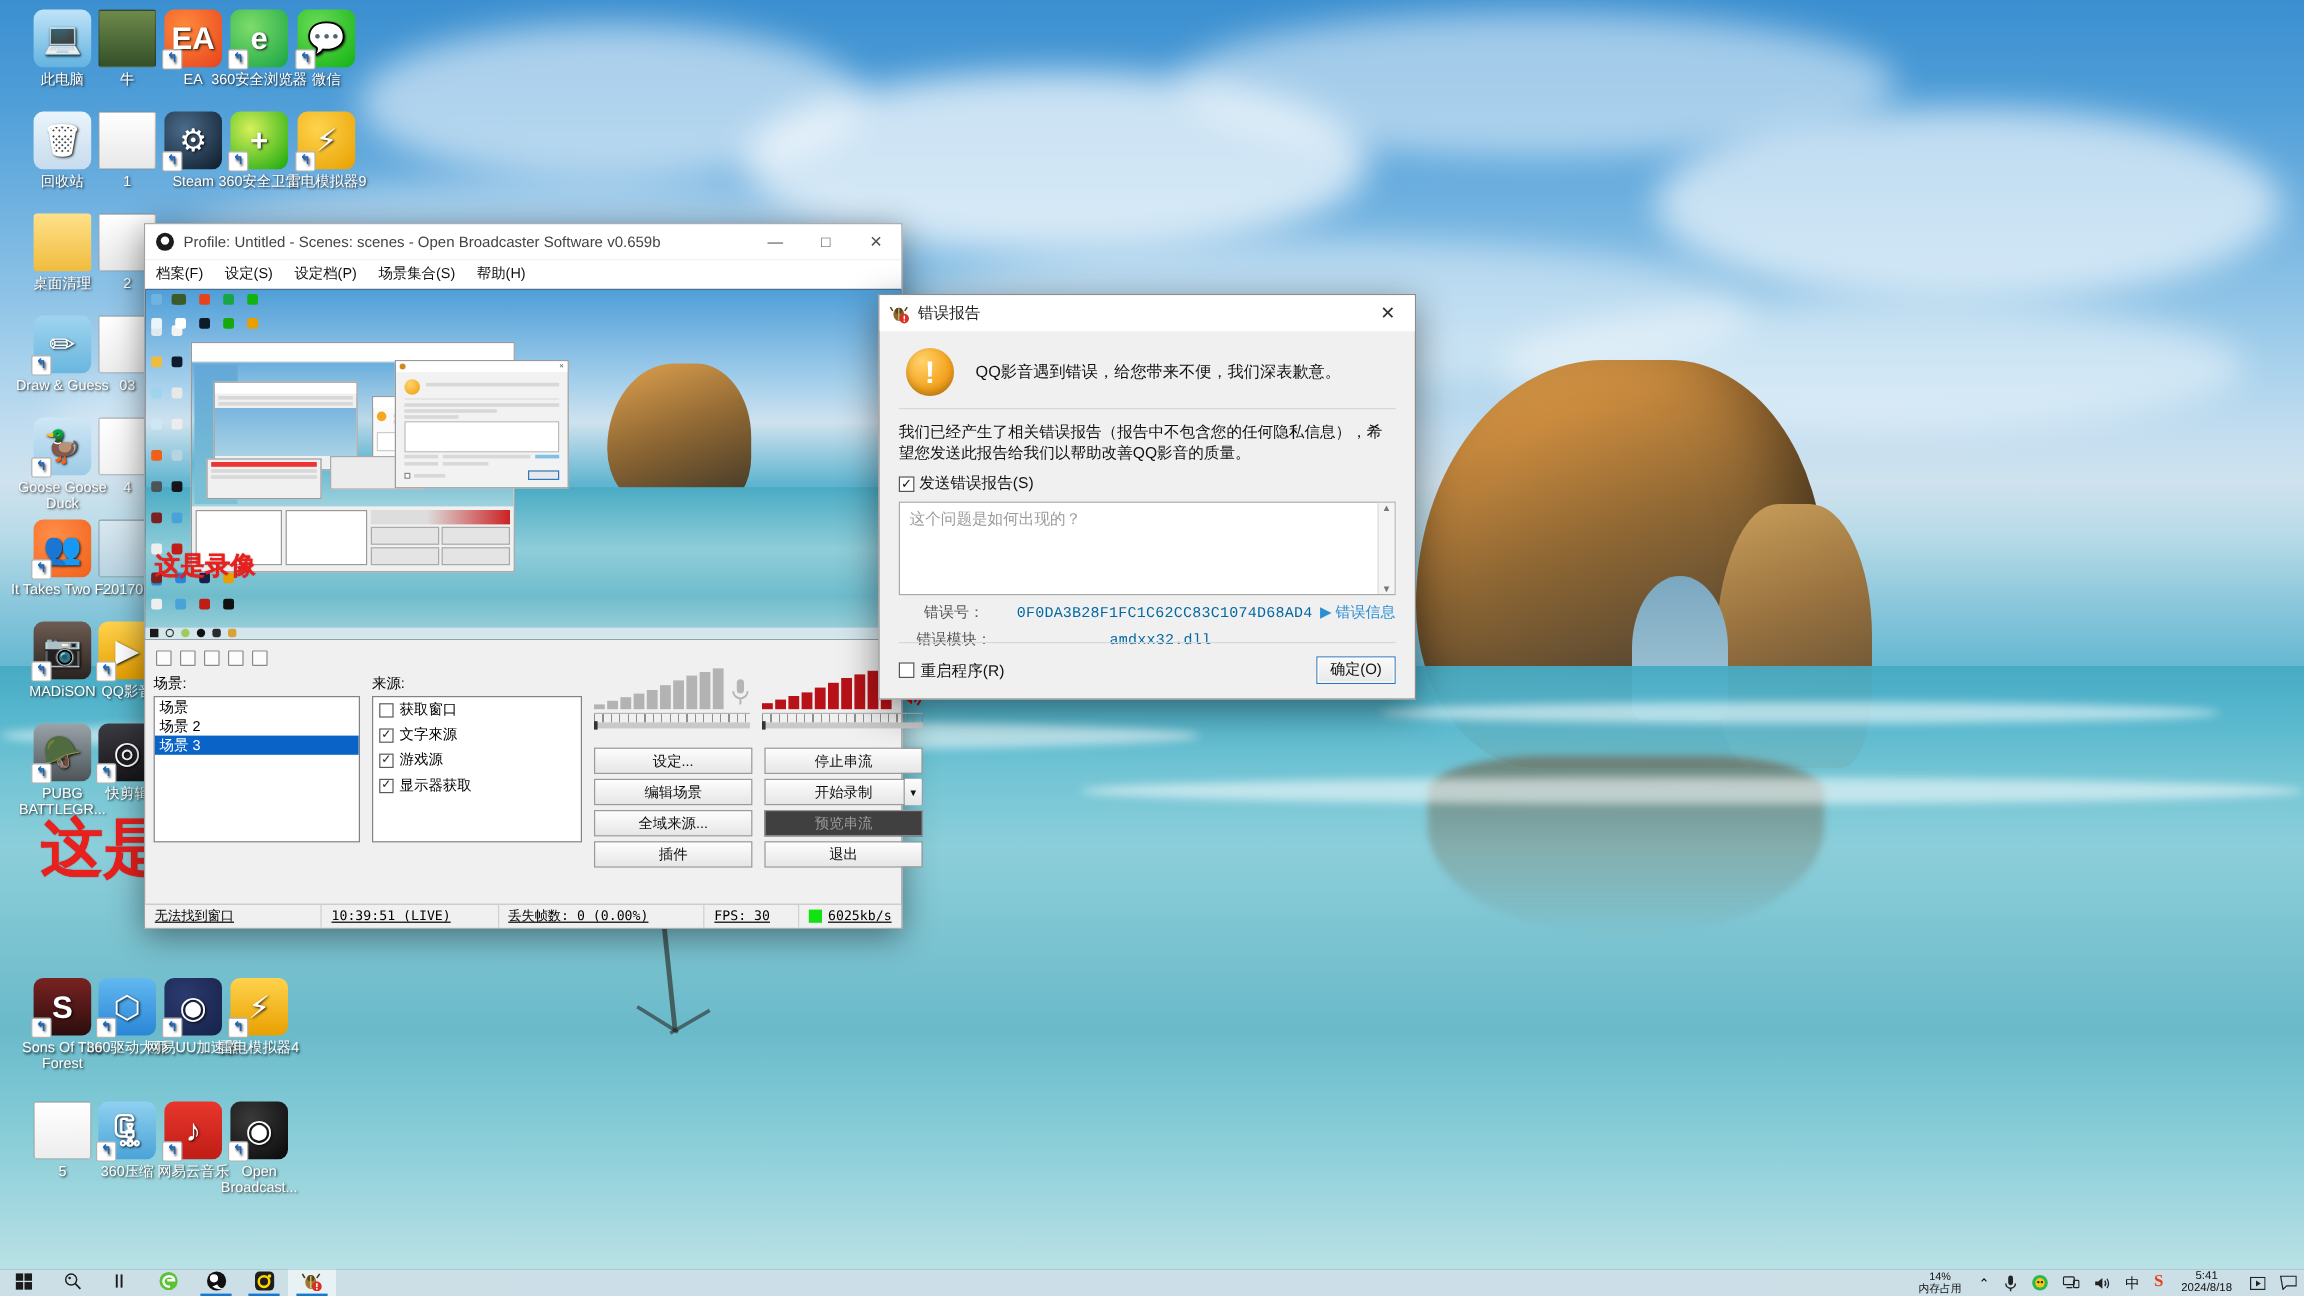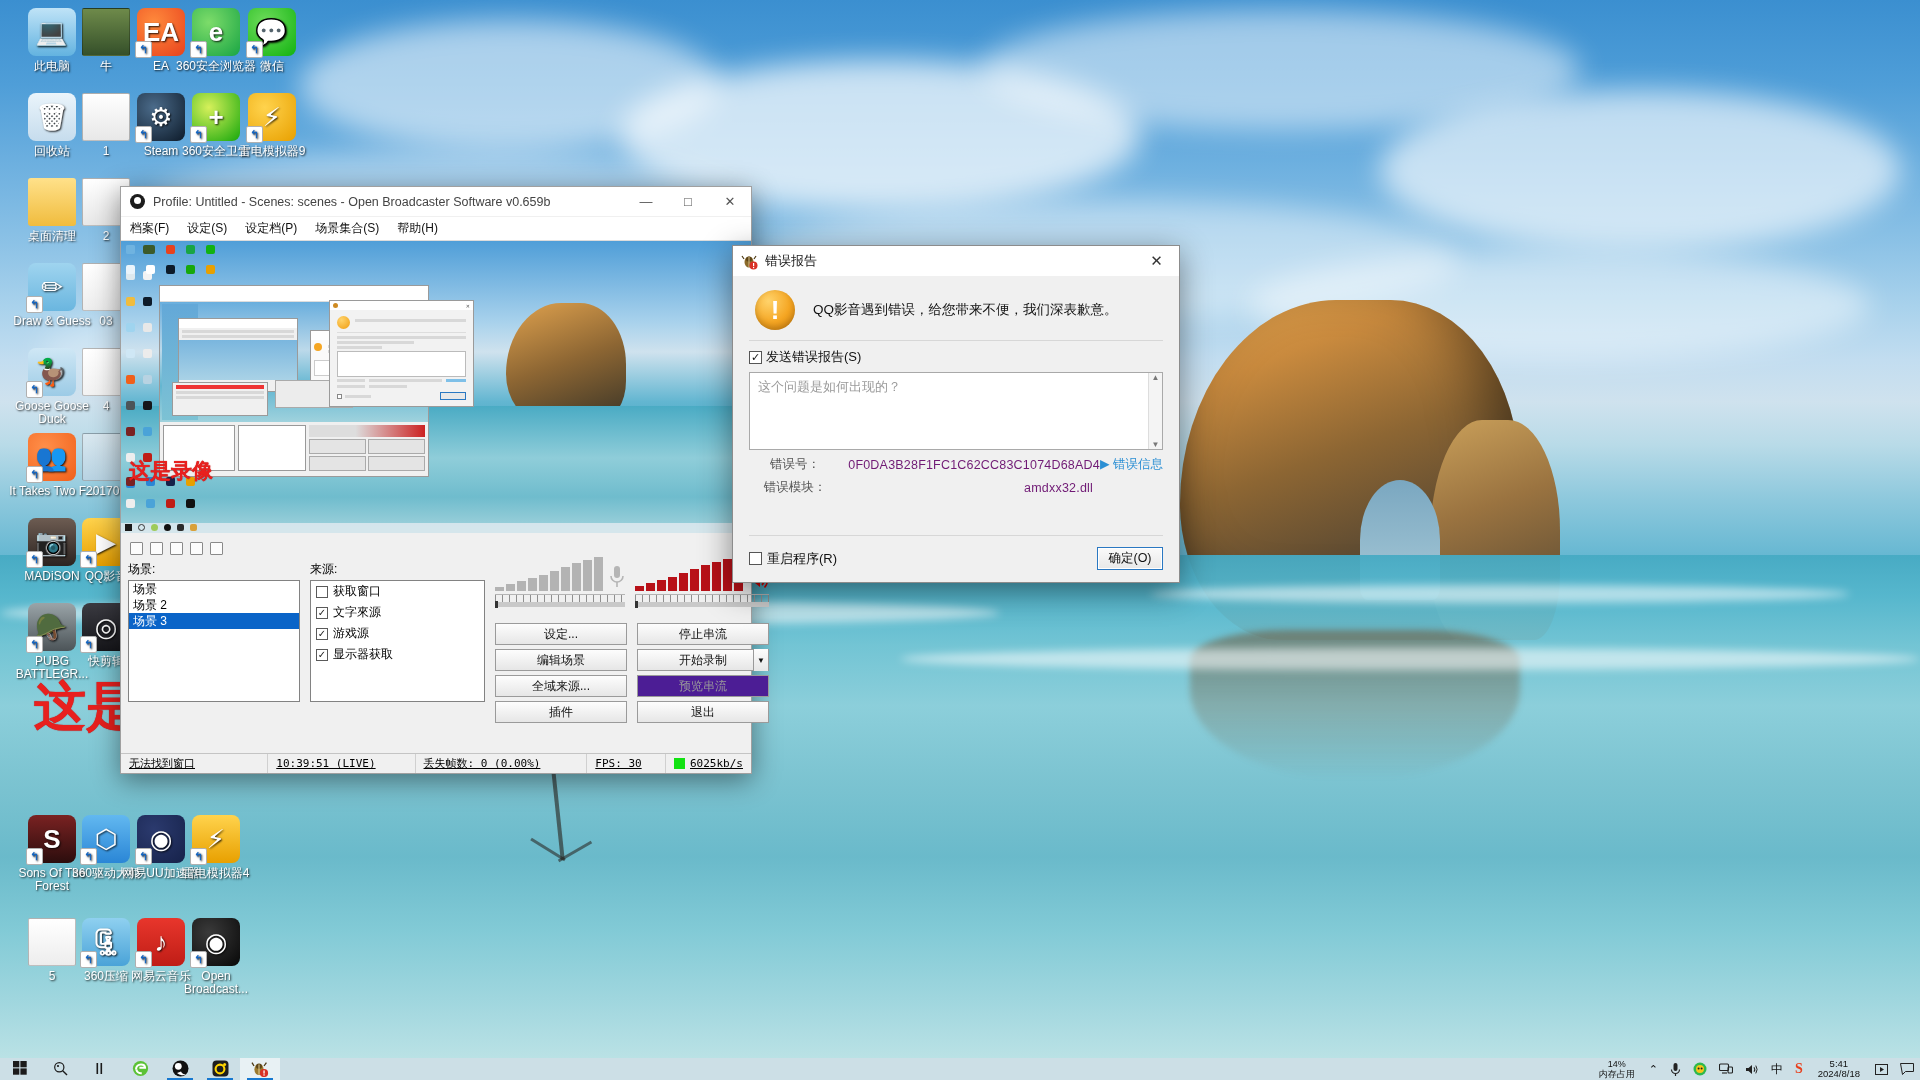--- a/index.html
+++ b/index.html
@@ -155,21 +155,21 @@
   .meter { flex: 1; position: relative; }
   .bars { display: flex; align-items: flex-end; gap: 2px; height: 34px; }
   .bars i { display: block; width: 9px; }
   .ruler { height: 8px; border-top: 1px solid #b4b4b4; background:
       repeating-linear-gradient(90deg,#8f8f8f 0 1px, transparent 1px 7px); margin-top: 3px; }
   .slidertrack { height: 5px; background: #c9c9c9; position: relative; }
   .slidertrack::before { content:""; position: absolute; left: 0; top: -1px; width: 3px; height: 7px; background: #333; }
   .btn-grid { display: grid; grid-template-columns: 1fr 1fr; gap: 4px 10px; margin-top: 16px; }
   .obtn { height: 22px; background: linear-gradient(180deg,#fdfdfd,#e6e6e6); border: 1px solid #9a9a9a;
           font-size: 12px; display: flex; align-items: center; justify-content: center; color: #111; }
-  .obtn.disabled { color: #9a9a9a; background: #4c1d95; }
+  .obtn.disabled { color: #9a9a9a; background: #404040; }
   .obtn.split { position: relative; }
   .obtn.split .arrow { position: absolute; right: 0; top: -1px; bottom: -1px; width: 15px;
       border-left: 1px solid #9a9a9a; display: flex; align-items: center; justify-content: center; font-size: 8px;
       background: linear-gradient(180deg,#fdfdfd,#e6e6e6); }
   #obs-status { position: absolute; left: 0; bottom: 0; width: 100%; height: 20px; display: flex;
       align-items: center; border-top: 1px solid #c4c4c4; background: #f0f0f0;
       font-family: "DejaVu Sans Mono", monospace; font-size: 11px; }
   #obs-status .seg { padding: 0 8px; border-right: 1px solid #d0d0d0; height: 100%; display: flex; align-items: center; text-decoration: underline; }
   .bitled { width: 11px; height: 11px; background: #12e212; margin-right: 5px; }
 
@@ -196,21 +196,21 @@
   #err-send { display: flex; align-items: center; gap: 4px; padding: 7px 16px 6px; font-size: 13px; }
   .cbx { width: 13px; height: 13px; border: 1px solid #555; background: #fff;
          display: inline-flex; align-items: center; justify-content: center; font-size: 11px; }
   #err-ta { margin: 0 16px; height: 78px; background: #fff; border: 1px solid #a9a9a9;
             position: relative; font-size: 13px; color: #9b9b9b; padding: 5px 8px; }
   #err-ta .sb { position: absolute; right: 0; top: 0; bottom: 0; width: 14px; background: #f4f4f4;
                 border-left: 1px solid #ddd; display: flex; flex-direction: column; justify-content: space-between;
                 align-items: center; font-size: 8px; color: #777; }
   .kv { display: flex; align-items: center; padding: 6px 16px 0; font-size: 12.5px; color: #555; }
   .kv .k { width: 92px; flex: none; text-align: center; }
-  .kv .v { flex: 1; text-align: right; color: #701a75; font-family: Liberation Sans, sans-serif; letter-spacing: .2px; }
+  .kv .v { flex: 1; text-align: center; color: #0369a1; font-family: Liberation Mono, monospace; letter-spacing: .2px; }
   .kv .lnk { color: #2b8fd4; flex: none; }
   #err-foot { position: absolute; left: 0; bottom: 0; width: 100%; padding: 10px 16px 12px;
               display: flex; align-items: center; }
   #err-foot .restart { display: flex; align-items: center; gap: 5px; font-size: 13px; }
   #okbtn { margin-left: auto; width: 66px; height: 23px; font-size: 12.5px;
            background: linear-gradient(180deg,#fafafa,#e8e8e8); border: 1px solid #2a78c2;
            outline: 1px solid #fff; outline-offset: -2px;
            display: flex; align-items: center; justify-content: center; }
 
   
@@ -669,20 +669,21 @@
       </svg>
       <div class="tt">错误报告</div>
       <div id="err-close">✕</div>
     </div>
 
     <div id="err-head">
       <div class="warnball">!</div>
       <div class="msg">QQ影音遇到错误，给您带来不便，我们深表歉意。</div>
     </div>
     <div class="hr"></div>
+    <div id="err-desc">我们已经产生了相关错误报告（报告中不包含您的任何隐私信息），希望您发送此报告给我们以帮助改善QQ影音的质量。</div>
 
     <div id="err-send">
       <span class="cbx" id="cb-send">✓</span>
       <span>发送错误报告(S)</span>
     </div>
 
     <div id="err-ta">
       <span>这个问题是如何出现的？</span>
       <div class="sb">
           <span>▲</span>

